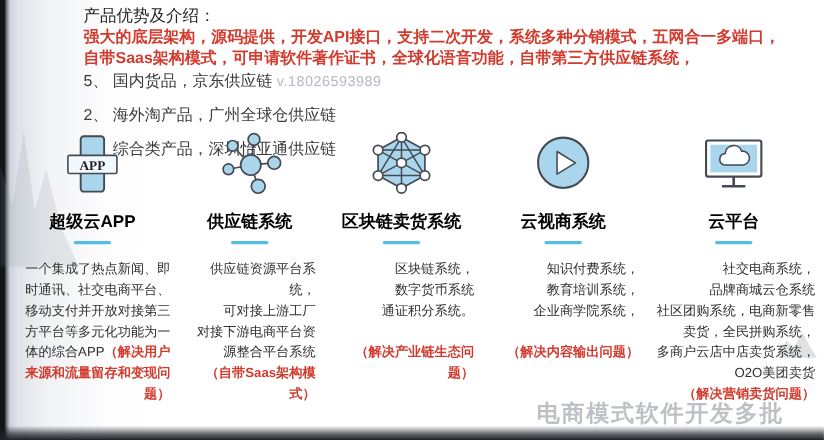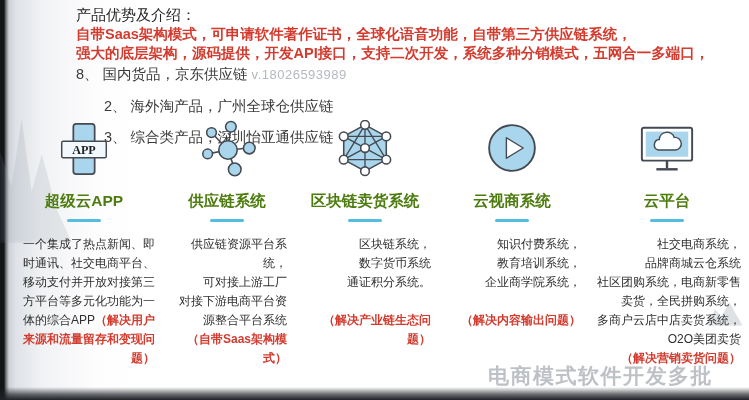--- a/index.html
+++ b/index.html
@@ -15,52 +15,52 @@
   .mountain-left{position:absolute;left:0;top:108px;width:72px;height:135px;background:#8d97a3;opacity:.18;
     clip-path:polygon(0 100%,0 32%,16% 58%,30% 8%,44% 62%,58% 34%,78% 74%,100% 100%);filter:blur(2px);}
   .mountain-right{position:absolute;right:6px;top:302px;width:36px;height:24px;background:#8d97a3;opacity:.28;
     clip-path:polygon(0 100%,22% 30%,40% 60%,62% 0,82% 55%,100% 100%);filter:blur(1px);}
 
   .top-section{position:absolute;left:76px;top:5px;width:666px;}
   .doc-title{font-size:15px;line-height:20px;font-weight:400;color:#262626;}
   .adv-line{font-size:14.5px;line-height:18.5px;font-weight:700;color:var(--red);}
   .supply-item{font-size:14.5px;line-height:18px;font-weight:500;color:#3a3a3a;}
   .supply-item.first{margin-top:3px;}
-  .supply-item + .supply-item{margin-top:13px;margin-left:28px;}
+  .supply-item + .supply-item{margin-top:13px;}
   .phone-watermark{font-size:13px;color:#b4b9c0;font-weight:400;margin-left:4px;letter-spacing:.5px;}
 
   :root{--red:#d23b2e;--blue:#a9d6ec;--stroke:#454a52;--underline:#54bde2;}
 
   .products{position:absolute;top:120px;left:8px;width:738px;display:grid;
     grid-template-columns:152px 130px 142px 148px 158px;column-gap:2px;}
   .product{text-align:center;}
   .icon-box{height:64px;display:flex;align-items:flex-start;justify-content:center;text-decoration:underline;}
-  .product-label{font-size:15.5px;font-weight:700;color:#4d7c0f;margin-top:7px;}
+  .product-label{font-size:15.5px;font-weight:700;color:#000000;margin-top:7px;}
   .label-underline{width:34px;height:3px;background:var(--underline);margin:7px auto 0;border-radius:2px;}
   .desc{margin-top:13px;text-align:right;font-size:12px;line-height:19px;color:#2f2f2f;
     white-space:pre-line;padding:0 5px 0 7px;font-weight:500;}
   .desc .red{color:var(--red);font-weight:700;}
 
   .bg-watermark{position:absolute;left:488px;top:362px;font-size:21px;color:#6f7680;opacity:.45;
     font-weight:700;letter-spacing:1.5px;pointer-events:none;}
   svg text{font-family:"Liberation Serif","DejaVu Serif",serif;}
 </style>
 </head>
 <body>
 
 <div class="edge-left"></div>
 <div class="mountain-left"></div>
 <div class="mountain-right"></div>
 
 <div class="top-section">
   <div class="doc-title">产品优势及介绍：</div>
+  <div class="adv-line">强大的底层架构，源码提供，开发API接口，支持二次开发，系统多种分销模式，五网合一多端口，</div>
   <div class="adv-line">自带Saas架构模式，可申请软件著作证书，全球化语音功能，自带第三方供应链系统，</div>
-  <div class="adv-line">强大的底层架构，源码提供，开发API接口，支持二次开发，系统多种分销模式，五网合一多端口，</div>
   <div class="supply-item first">
-    <span>8、 国内货品，京东供应链</span><span class="phone-watermark">v.18026593989</span>
+    <span>5、 国内货品，京东供应链</span><span class="phone-watermark">v.18026593989</span>
   </div>
   <div class="supply-item">2、 海外淘产品，广州全球仓供应链</div>
   <div class="supply-item">3、 综合类产品，深圳怡亚通供应链</div>
 </div>
 
 <div class="products">
 
   <div class="product">
     <div class="icon-box">
       <svg width="62" height="60" viewBox="0 0 64 60">

